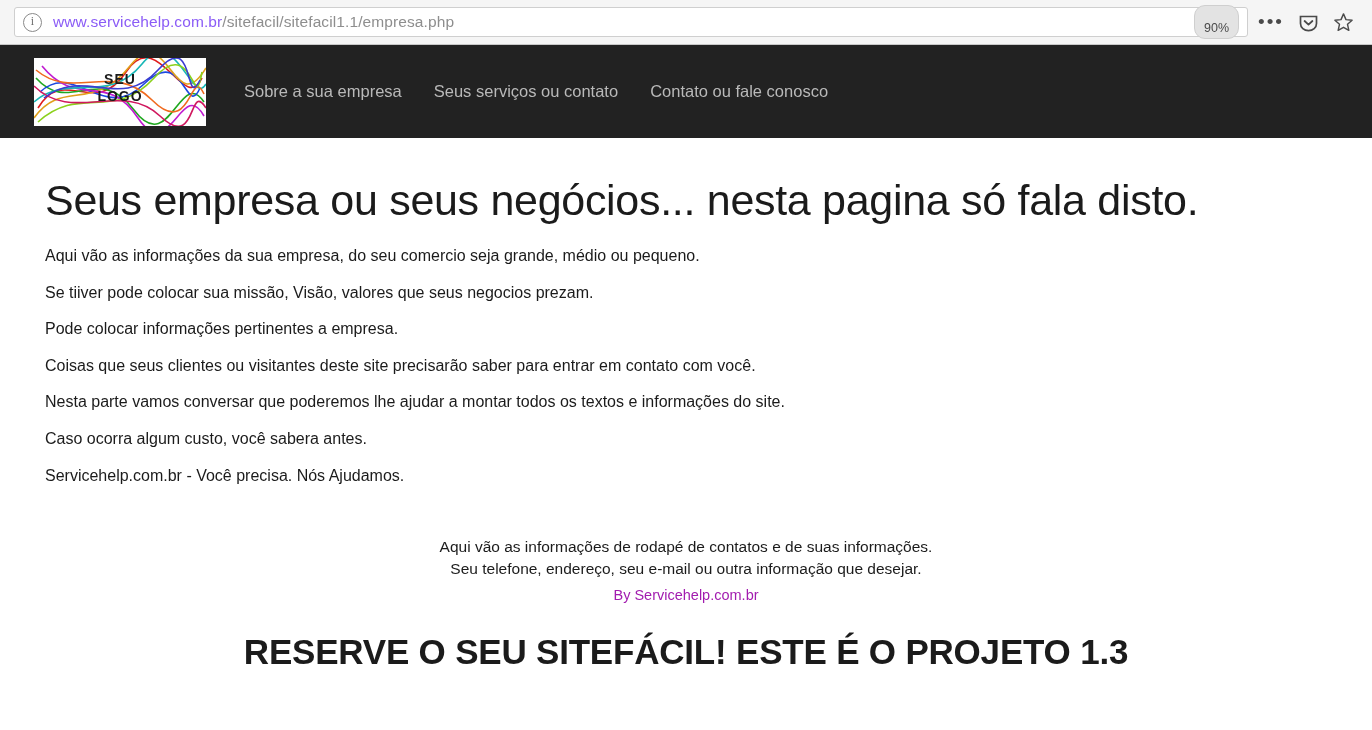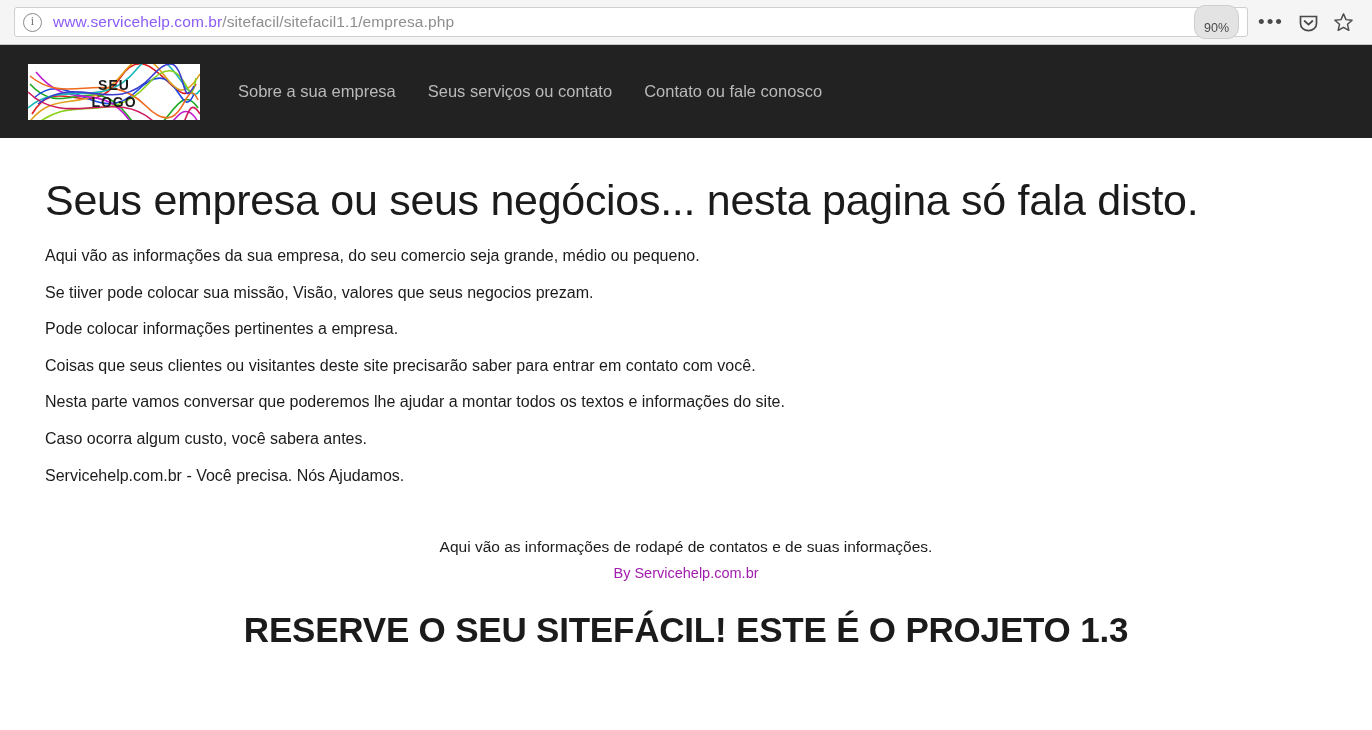--- a/index.html
+++ b/index.html
@@ -88,26 +88,27 @@
   .site-header {
     height: 93px;
     background: #222222;
     display: flex;
     align-items: center;
     padding-left: 28px;
     box-sizing: border-box;
   }
   .logo {
     width: 172px;
-    height: 56px;
+    height: 68px;
     background: #ffffff;
     position: relative;
     overflow: hidden;
     flex: none;
     margin-right: 22px;
+    margin-left: 6px;
   }
   .logo svg { position: absolute; top: 0; left: 0; }
   .logo-text {
     position: absolute;
     left: 0; right: 0;
     top: 13px;
     text-align: center;
     font-family: "Liberation Sans", sans-serif;
     font-weight: bold;
     font-size: 14px;
@@ -231,17 +232,18 @@
   <p class="para">Aqui vão as informações da sua empresa, do seu comercio seja grande, médio ou pequeno.</p>
   <p class="para">Se tiiver pode colocar sua missão, Visão, valores que seus negocios prezam.</p>
   <p class="para">Pode colocar informações pertinentes a empresa.</p>
   <p class="para">Coisas que seus clientes ou visitantes deste site precisarão saber para entrar em contato com você.</p>
   <p class="para">Nesta parte vamos conversar que poderemos lhe ajudar a montar todos os textos e informações do site.</p>
   <p class="para">Caso ocorra algum custo, você sabera antes.</p>
   <p class="para">Servicehelp.com.br - Você precisa. Nós Ajudamos.</p>
 
   <div class="footer-block">
     <div class="fline">Aqui vão as informações de rodapé de contatos e de suas informações.</div>
+    <div class="fline">Seu telefone, endereço, seu e-mail ou outra informação que desejar.</div>
     <a class="by-link" href="#">By Servicehelp.com.br</a>
   </div>
 
   <h2 class="promo">RESERVE O SEU SITEFÁCIL! ESTE É O PROJETO 1.3</h2>
 </div>
 
 </body></html>

